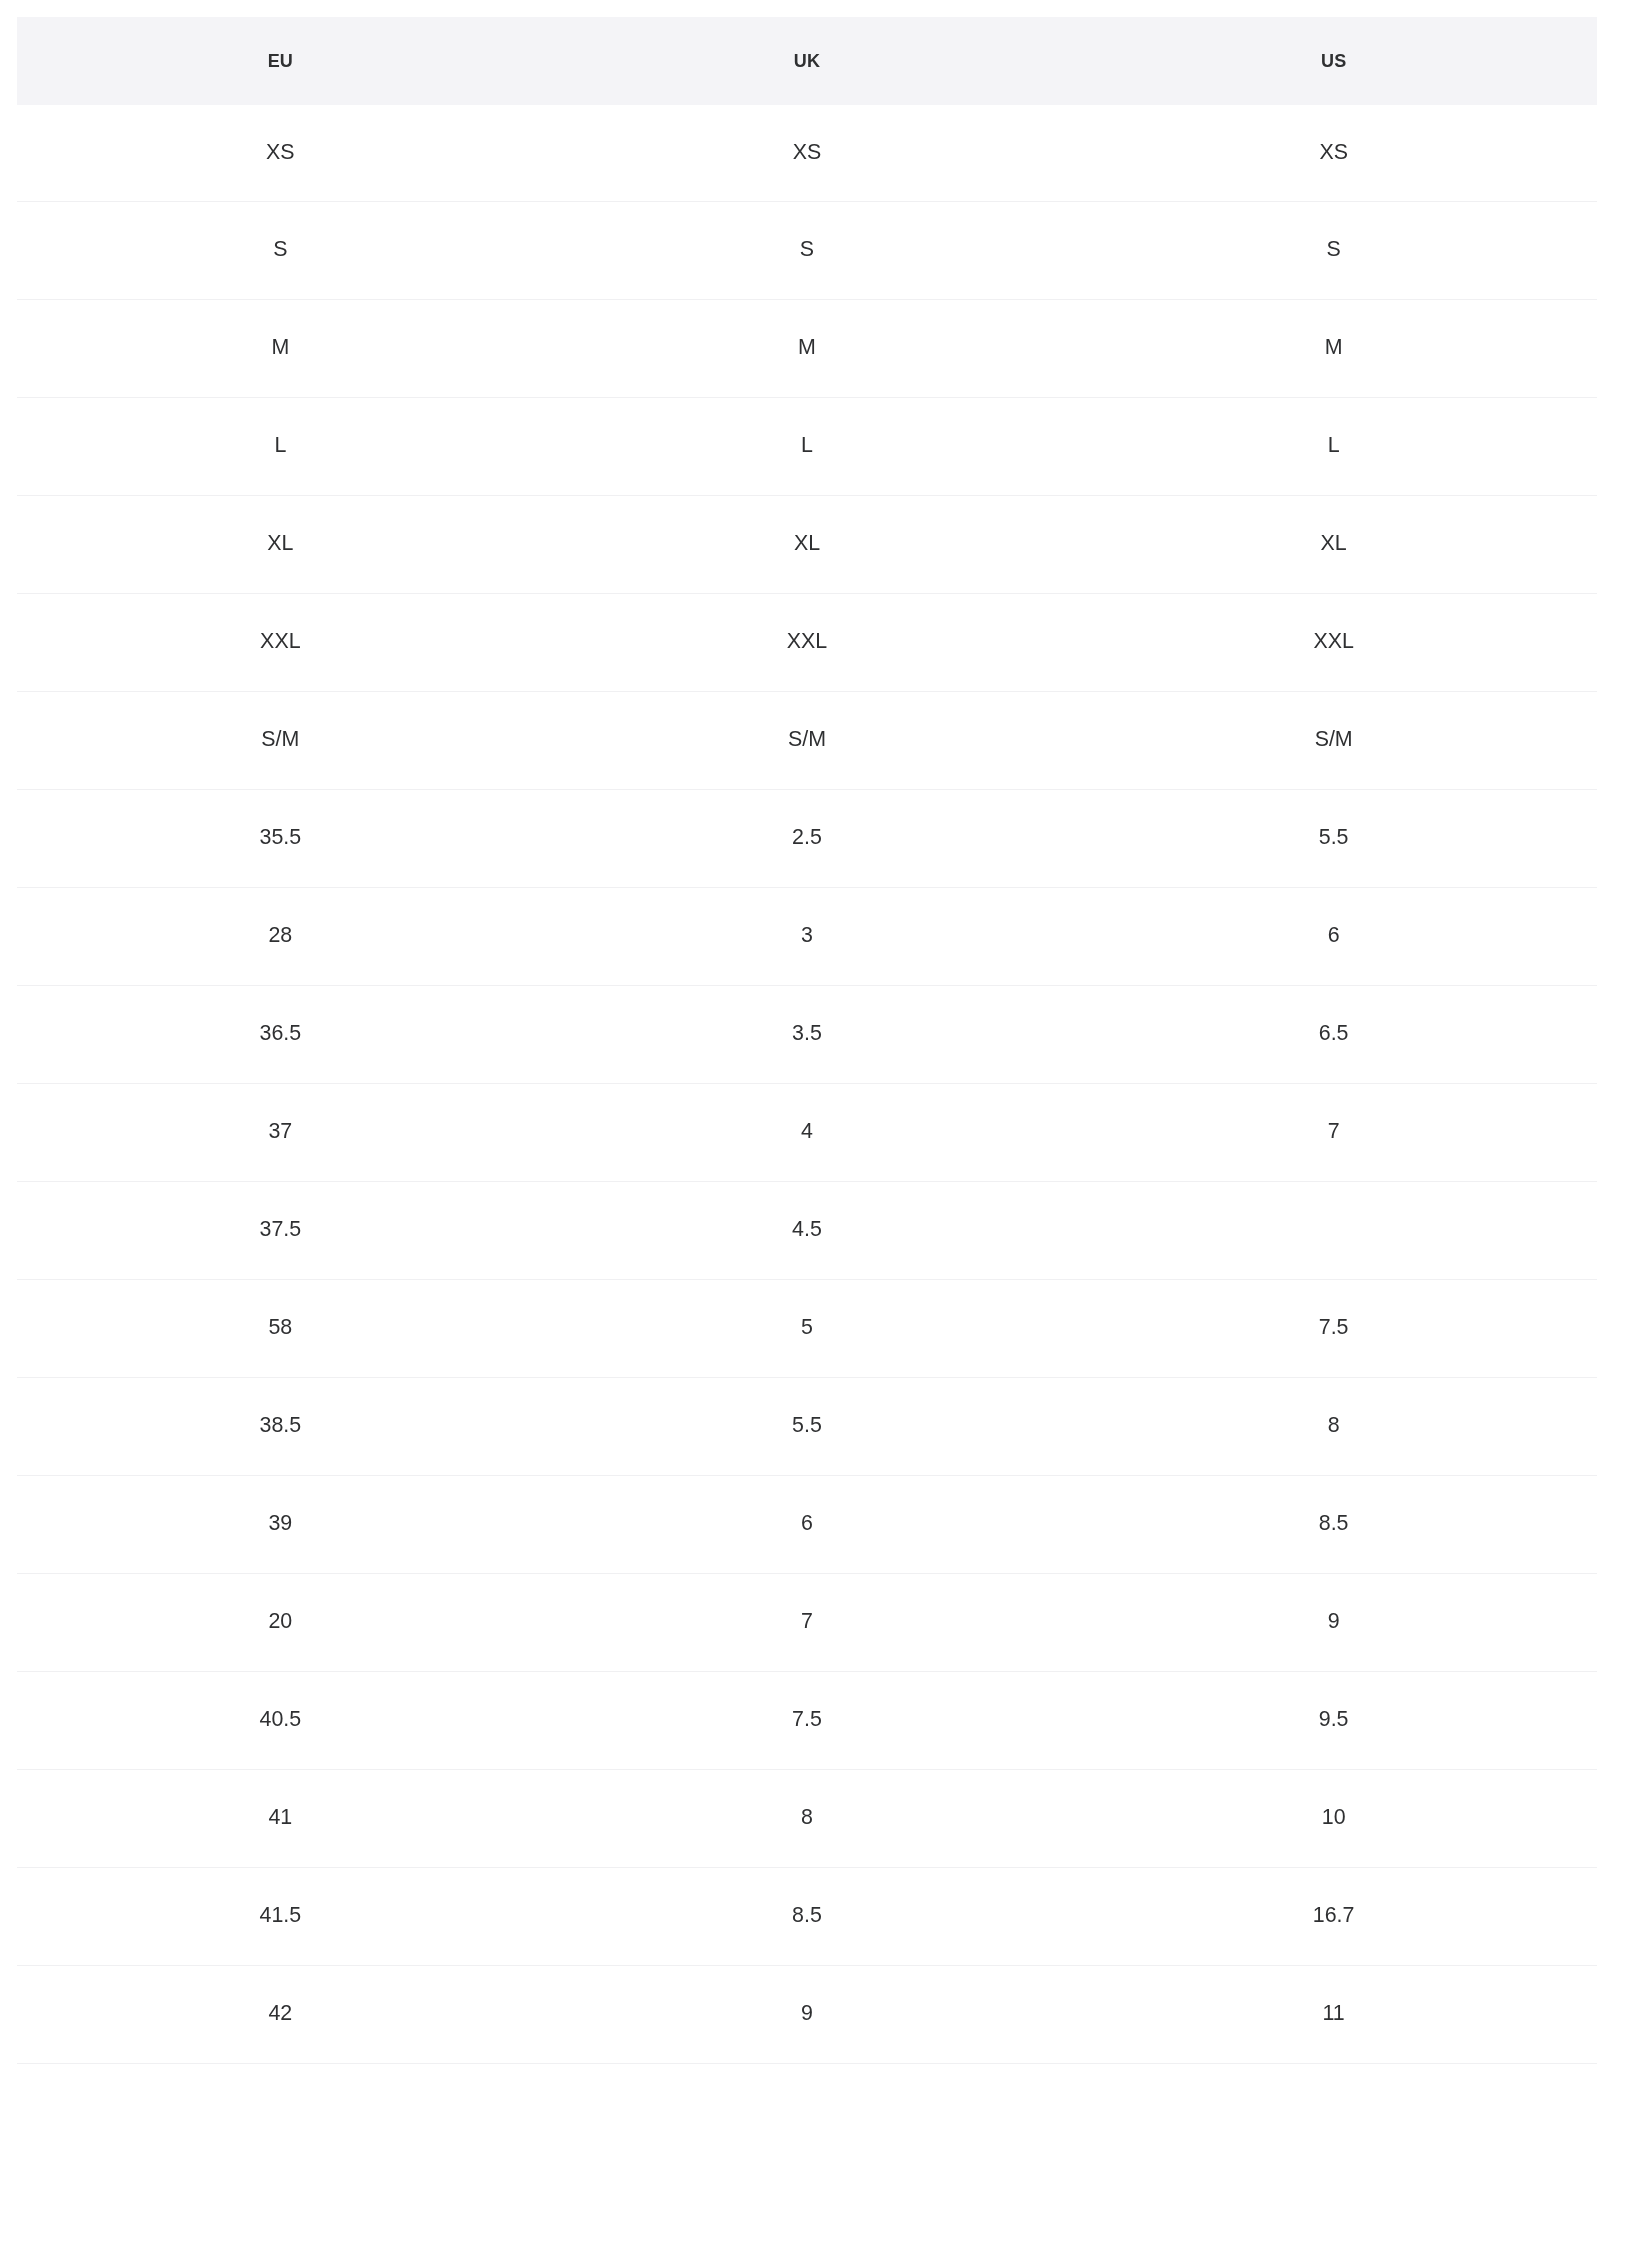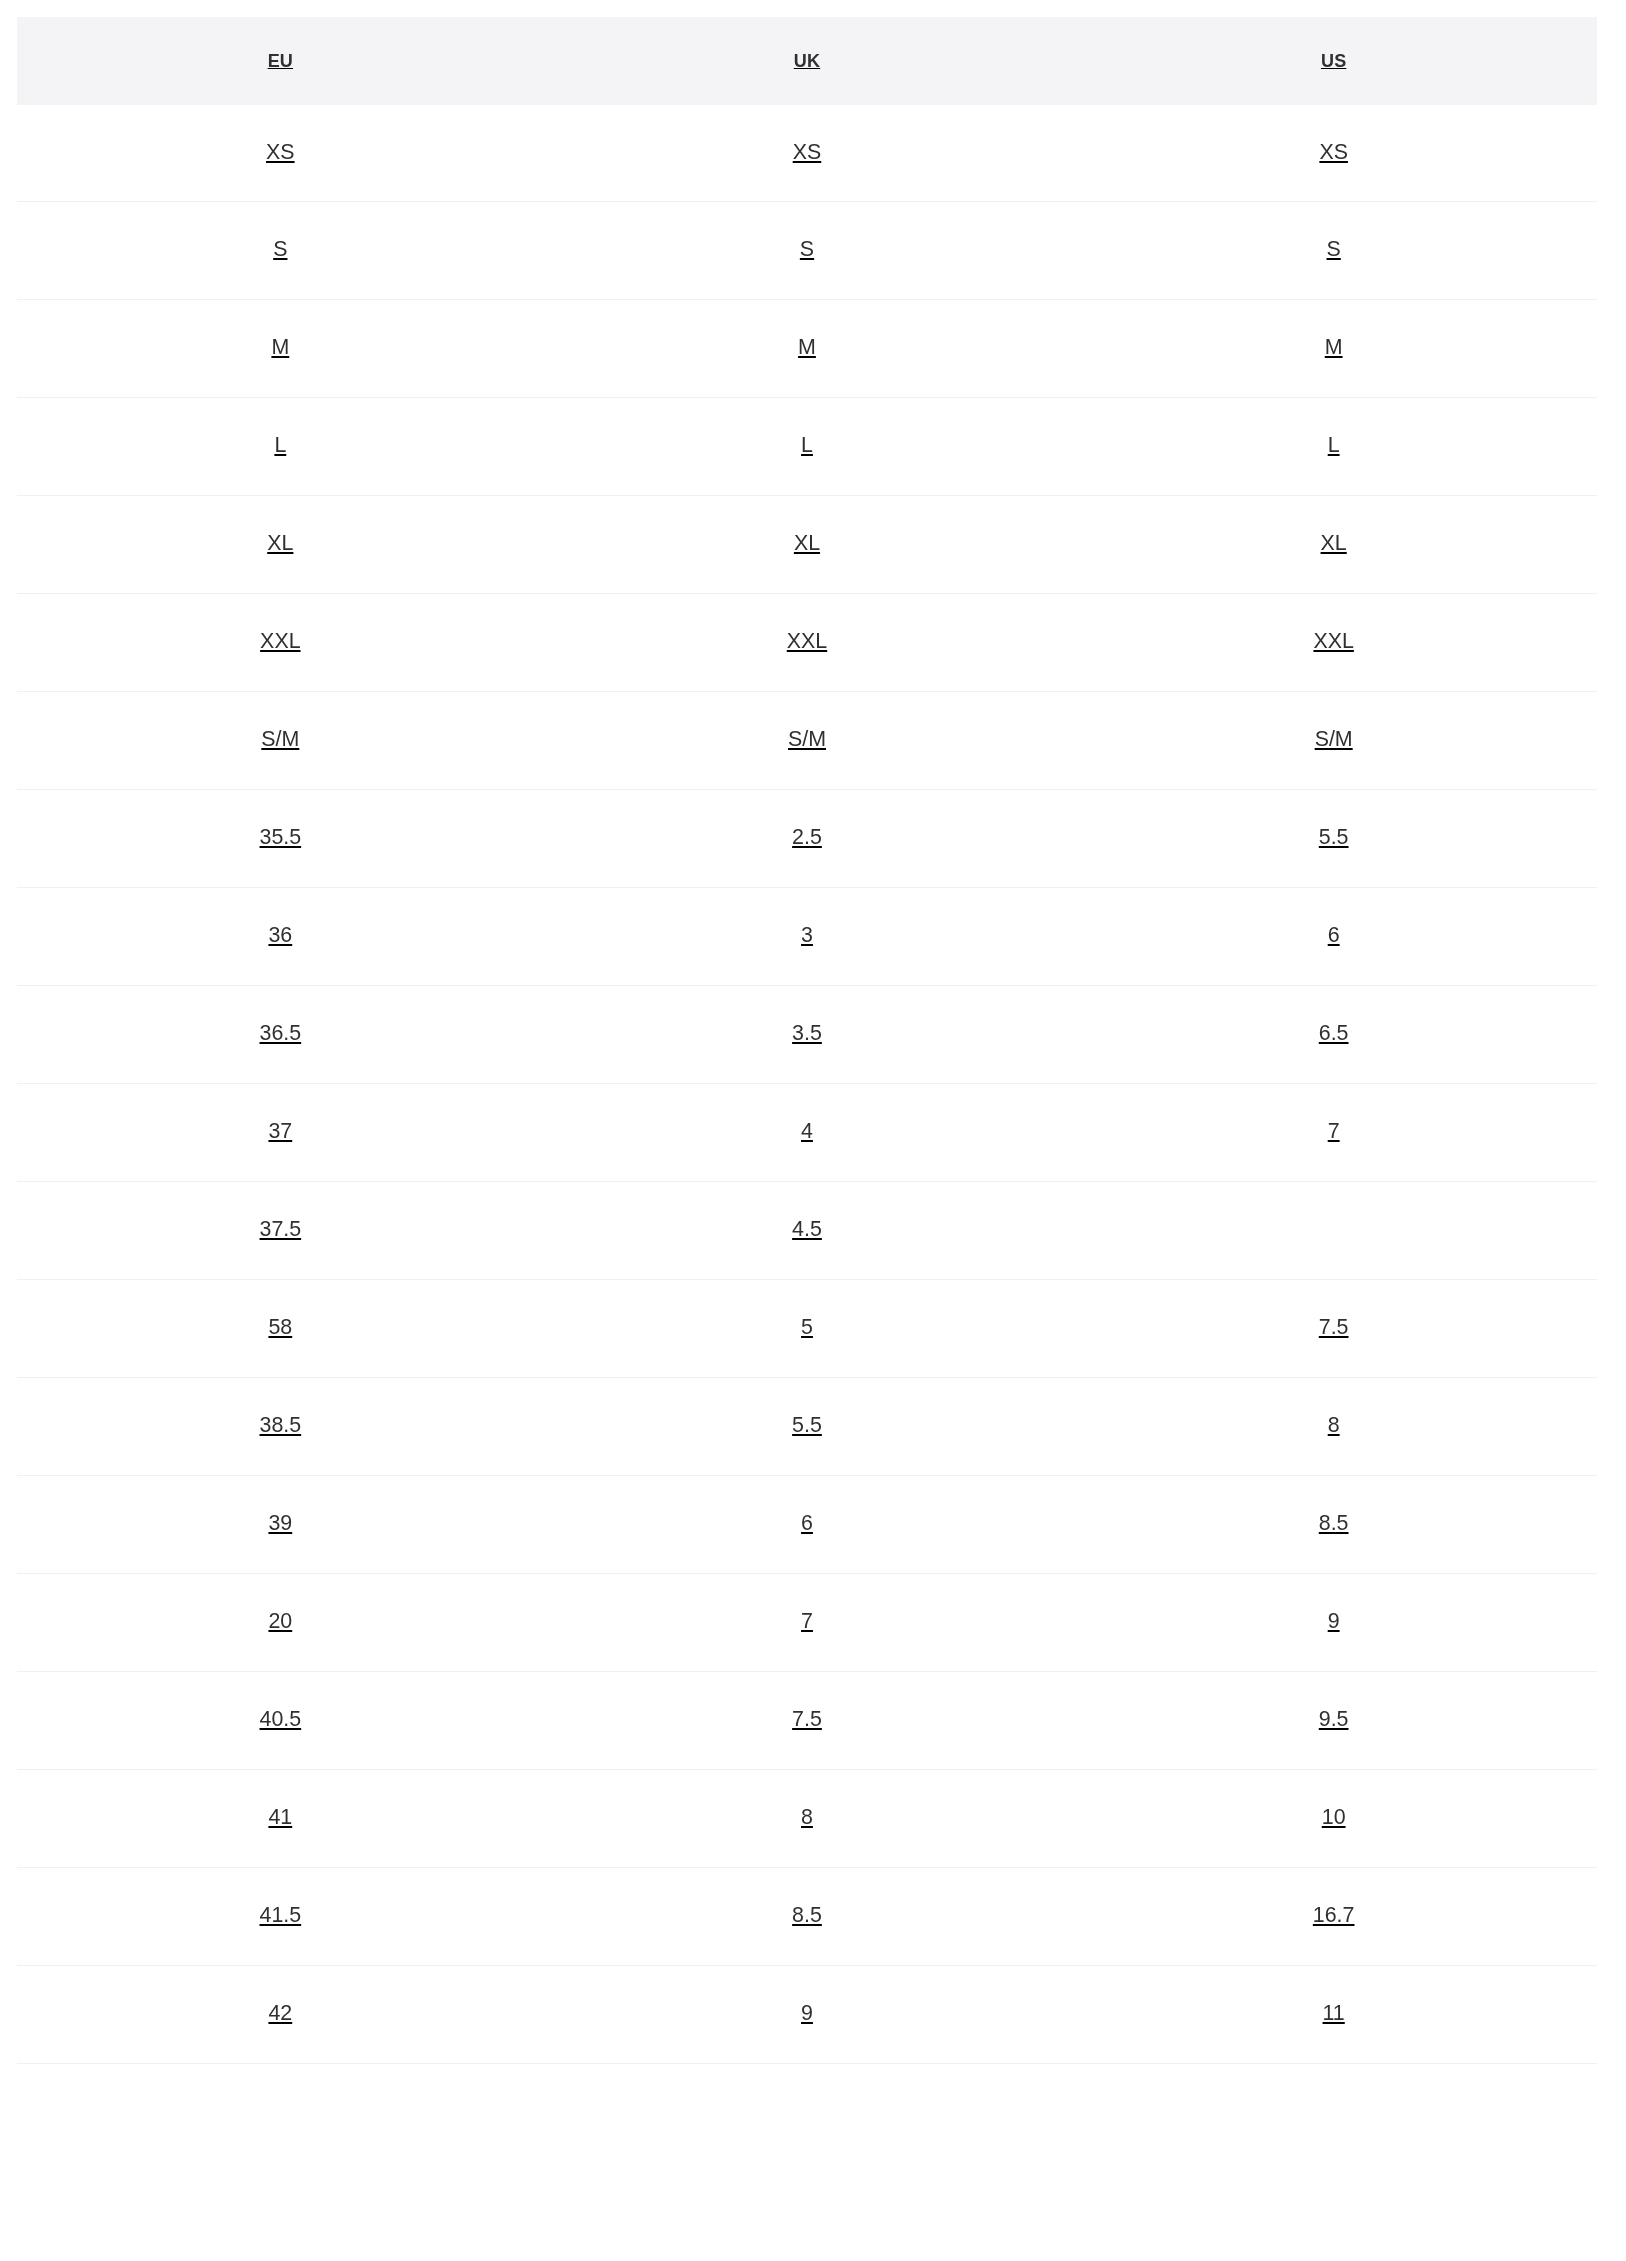--- a/index.html
+++ b/index.html
@@ -10,21 +10,20 @@
     background: #ffffff;
     font-family: "Liberation Sans", sans-serif;
     overflow: hidden;
   }
 
   .size-chart-wrap {
     width: 1627px;
     height: 2261px;
     background: #ffffff;
     padding: 17px 29px 0 17px;
-    text-decoration: underline;
   }
 
   table.size-table {
     width: 1580px;
     border-collapse: collapse;
     table-layout: fixed;
   }
 
   table.size-table col { width: 33.3333%; }
 
@@ -115,21 +114,21 @@
           <td>S/M</td>
           <td>S/M</td>
           <td>S/M</td>
         </tr>
         <tr>
           <td>35.5</td>
           <td>2.5</td>
           <td>5.5</td>
         </tr>
         <tr>
-          <td>36</td>
+          <td>28</td>
           <td>3</td>
           <td>6</td>
         </tr>
         <tr>
           <td>36.5</td>
           <td>3.5</td>
           <td>6.5</td>
         </tr>
         <tr>
           <td>37</td>

